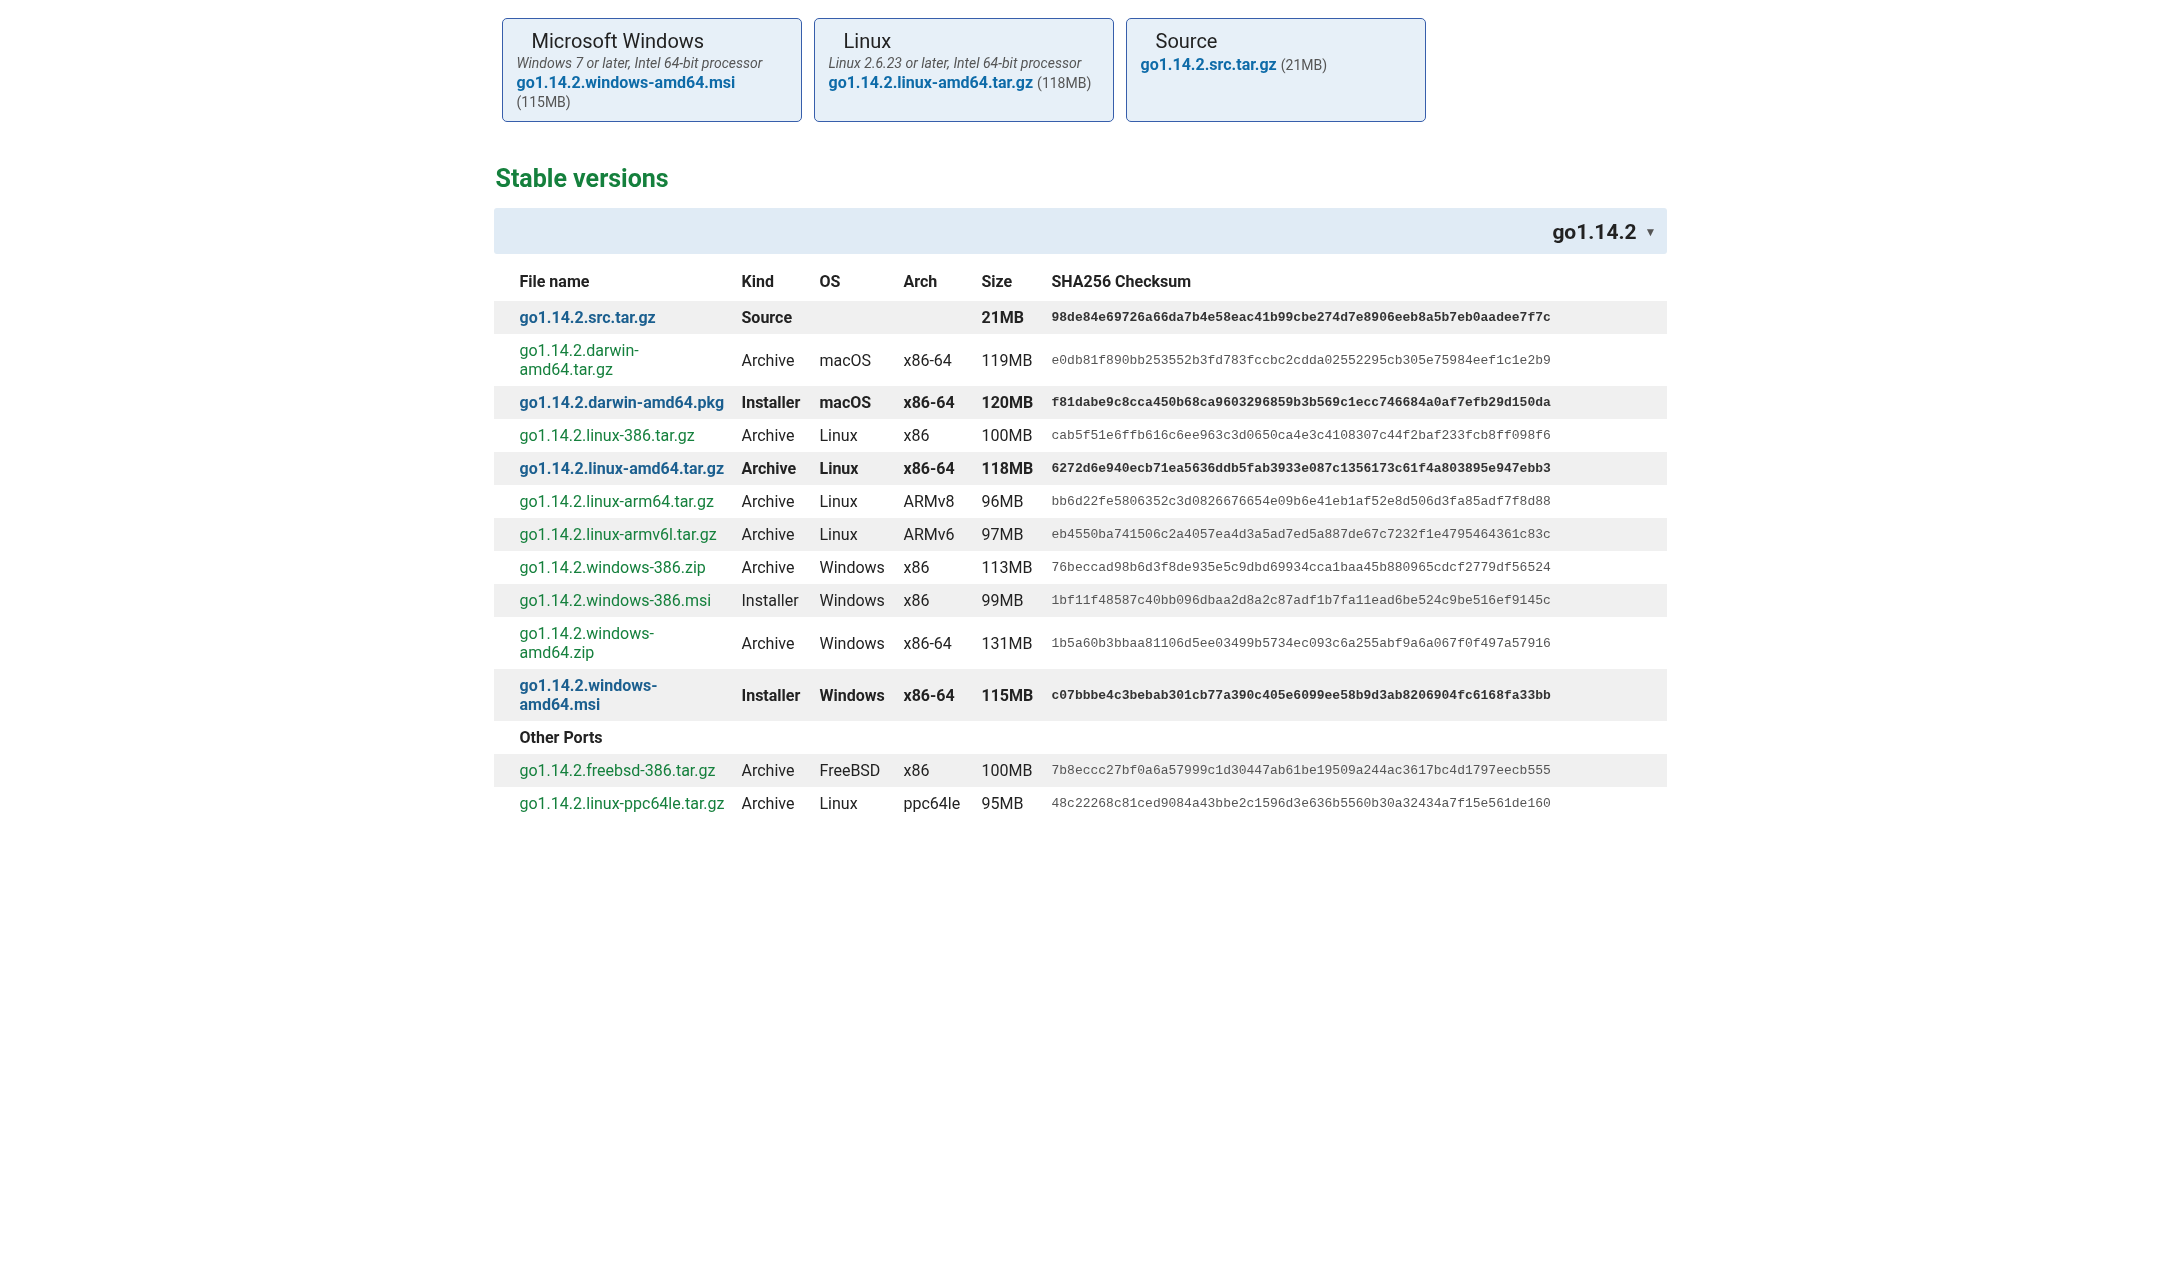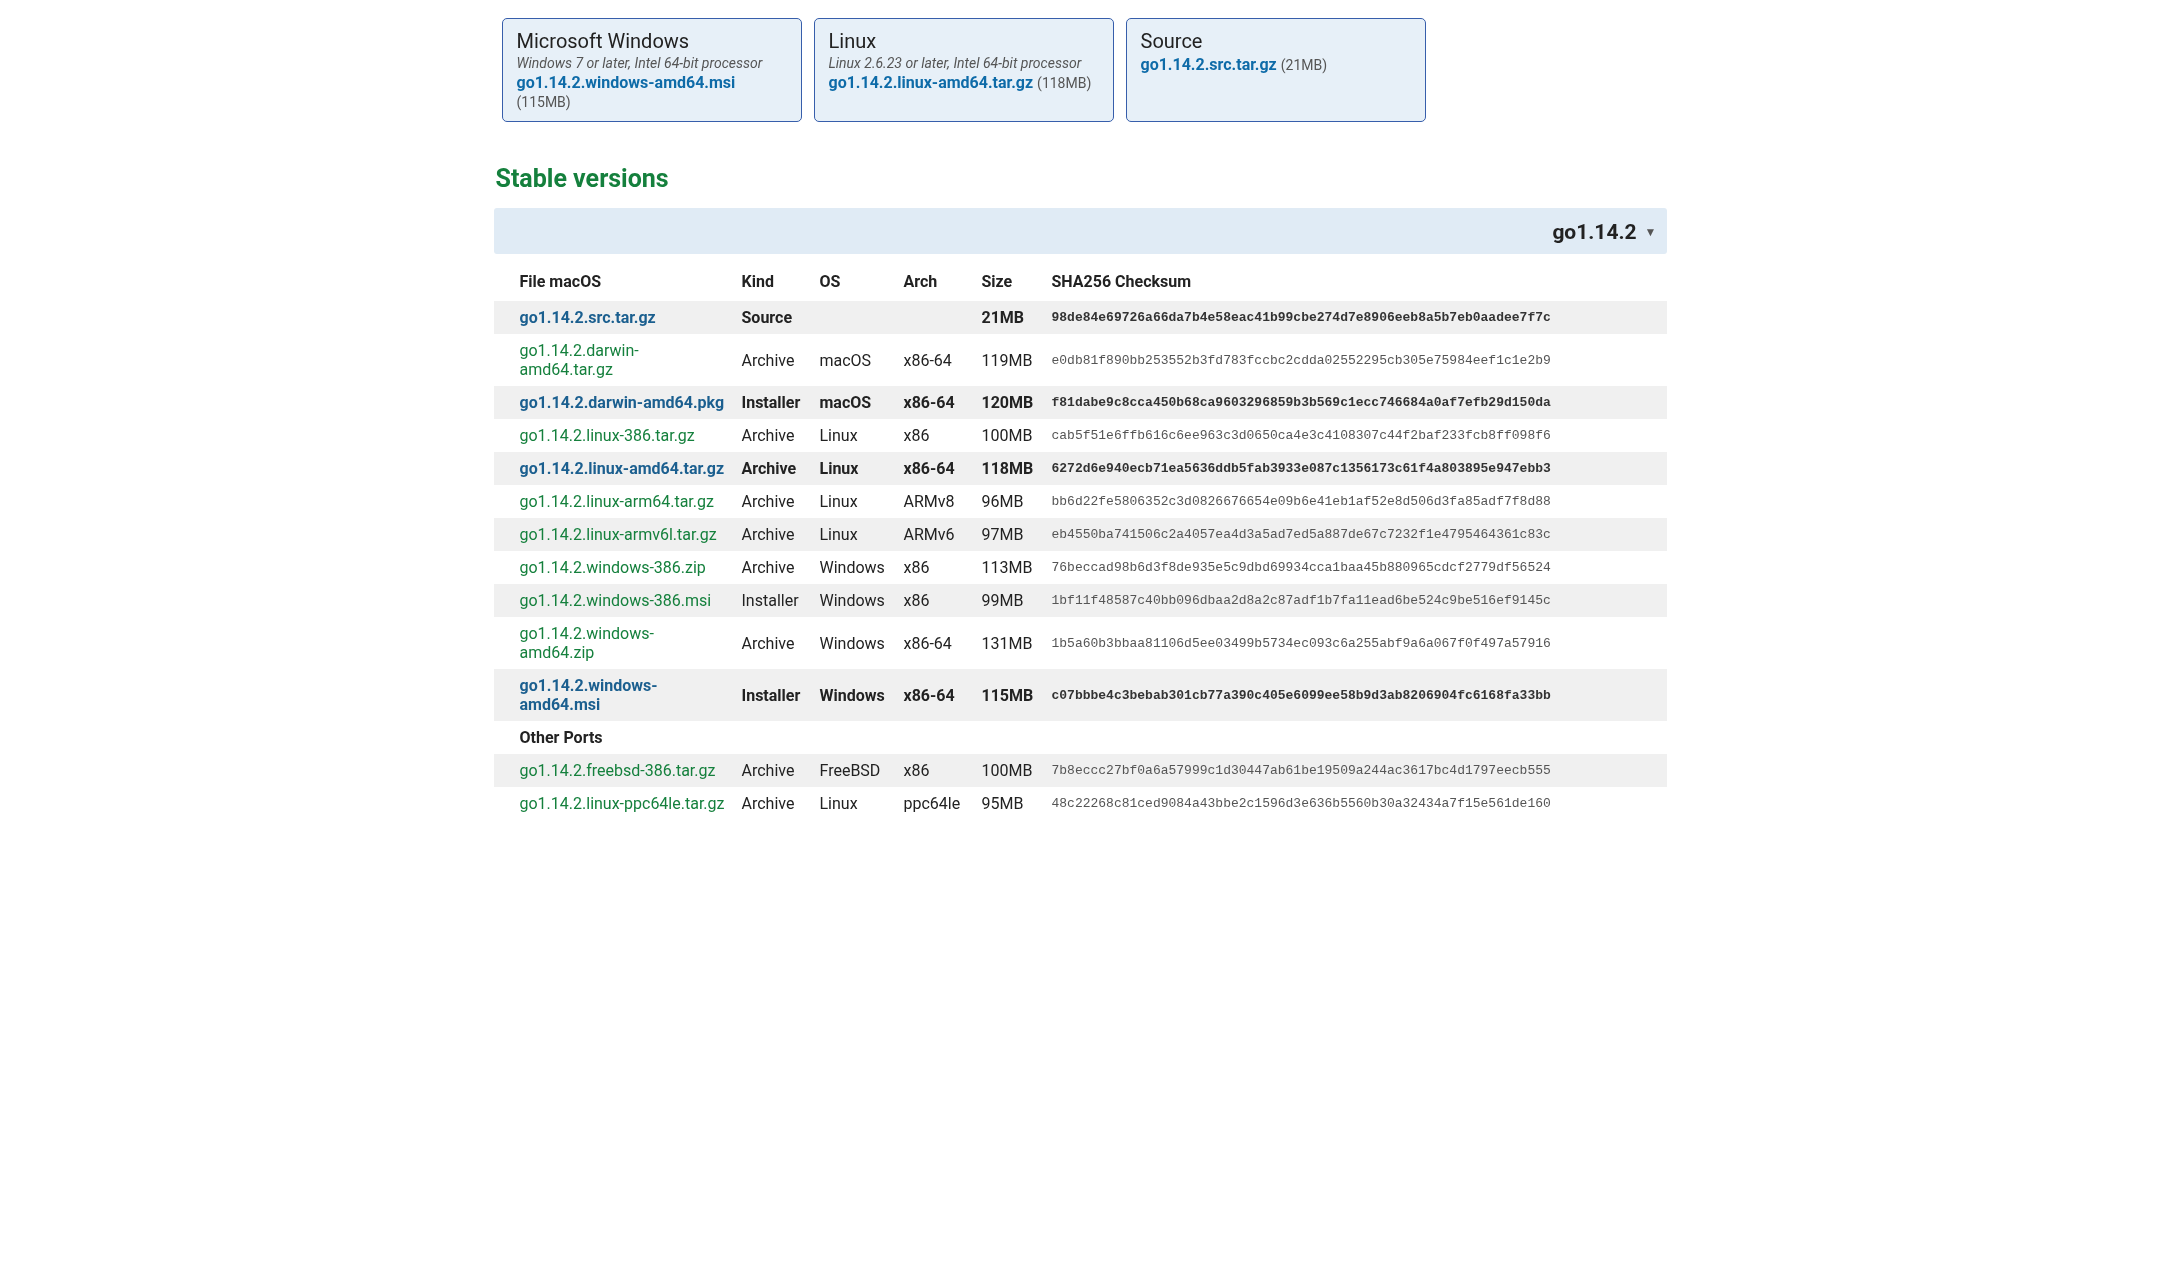--- a/index.html
+++ b/index.html
@@ -28,20 +28,21 @@
     padding: 10px 14px 10px 14px;
     min-width: 297px;
     flex: 1;
     max-width: 300px;
   }
   .featured-box .title {
     font-size: 20px;
     font-weight: 400;
     color: #222;
     margin-bottom: 2px;
+    margin-left: 15px;
   }
   .featured-box .subtitle {
     font-style: italic;
     color: #555;
     font-size: 14px;
     margin-bottom: 2px;
   }
   .featured-box .file-link {
     color: #0e6ba8;
     font-weight: 700;
@@ -159,21 +160,21 @@
   <h2 class="section-title">Stable versions</h2>
 
   <div class="version-header">
     <span>go1.14.2</span>
     <span class="caret">▼</span>
   </div>
 
   <table class="download-table">
     <thead>
       <tr>
-        <th class="col-file">File macOS</th>
+        <th class="col-file">File name</th>
         <th class="col-kind">Kind</th>
         <th class="col-os">OS</th>
         <th class="col-arch">Arch</th>
         <th class="col-size">Size</th>
         <th>SHA256 Checksum</th>
       </tr>
     </thead>
     <tbody id="rows-body">
         <tr class="highlight">
           <td><a href="#" class="filelink">go1.14.2.src.tar.gz</a></td>

